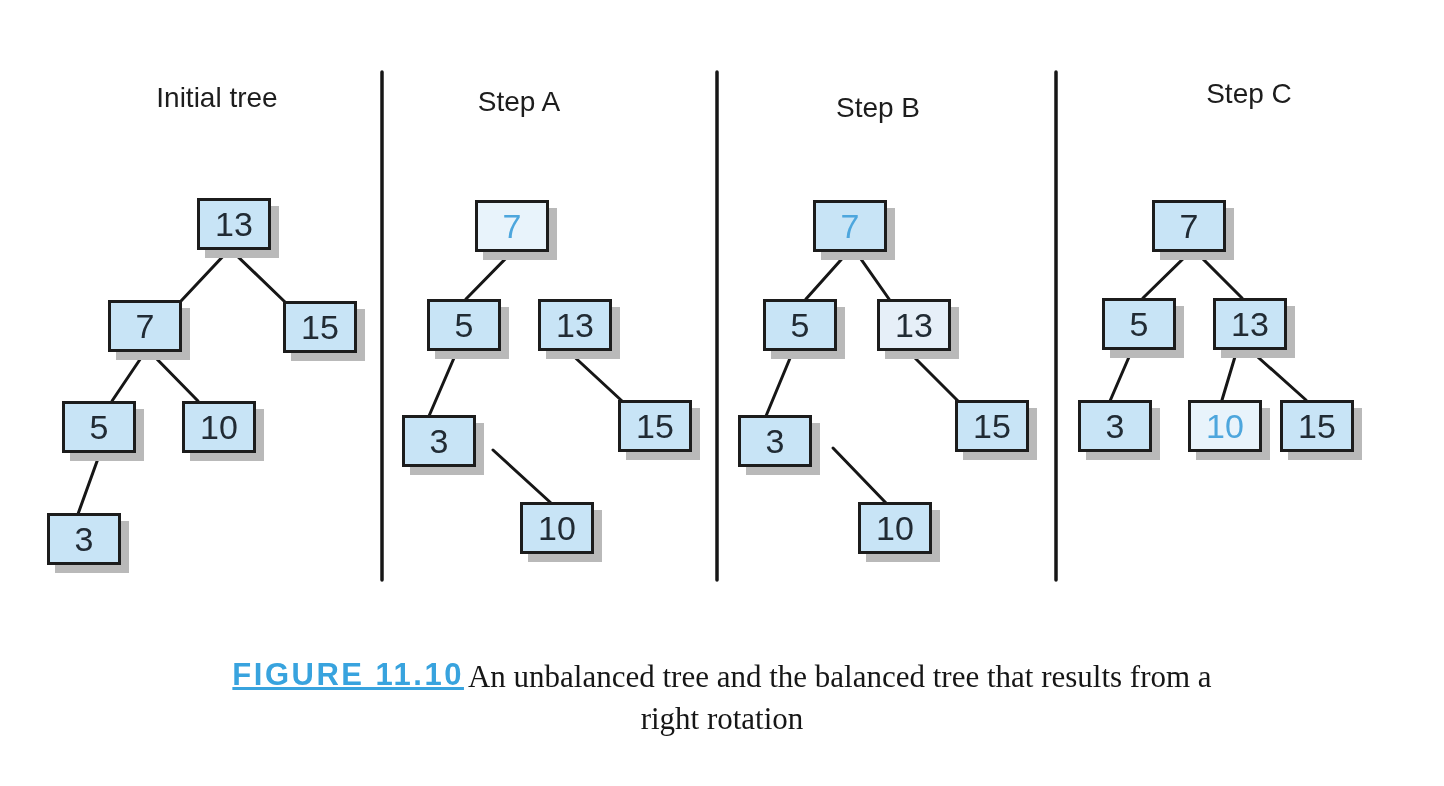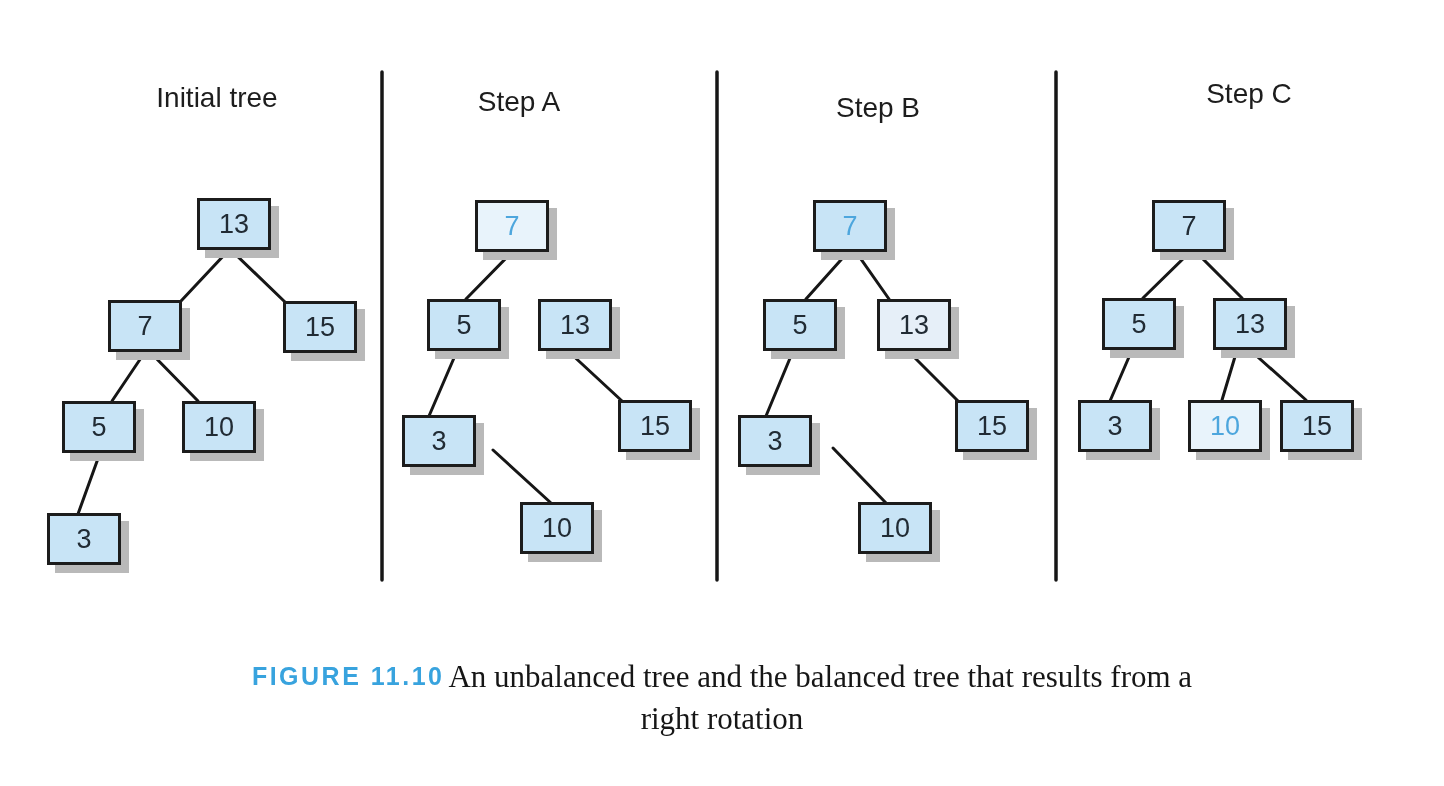--- a/index.html
+++ b/index.html
@@ -19,45 +19,46 @@
     white-space:nowrap;
   }
   .tree-node{
     position:absolute;
     width:74px;height:52px;
     box-sizing:border-box;
     border:3px solid #1c1c1c;
     background:#c8e4f6;
     box-shadow:8px 8px 0 #b9b9b9;
     display:flex;align-items:center;justify-content:center;
-    font-size:27px;
+    font-size:34px;
     color:#212b34;
   }
   .tree-node.light{background:#e6eff8;}
   .tree-node.light-blue{background:#e8f3fb;color:#4da6dd;}
   .tree-node.blue-text{color:#4da6dd;}
   .caption{
     position:absolute;
     left:0;top:656px;width:100%;
     text-align:center;
     font-family:"Liberation Serif", serif;
     font-size:31px;
     color:#161616;
     line-height:1.35;
   }
   .cap-label{
     font-family:"Liberation Sans", sans-serif;
     font-weight:bold;
-    font-size:25px;
+    font-size:31px;
     letter-spacing:2.5px;
     color:#38a3de;
     margin-right:4px;
     position:relative;
     top:-2px;
     white-space:nowrap;
+    text-decoration:underline;
   }
   .cap-line2{}
 </style>
 </head>
 <body>
 
 <div id="stage">
   <svg id="edges-svg" viewBox="0 0 1444 786" xmlns="http://www.w3.org/2000/svg">
       <line x1="382" y1="72" x2="382" y2="580" stroke="#161616" stroke-width="3.5" stroke-linecap="round"></line>
       <line x1="717" y1="72" x2="717" y2="580" stroke="#161616" stroke-width="3.5" stroke-linecap="round"></line>

